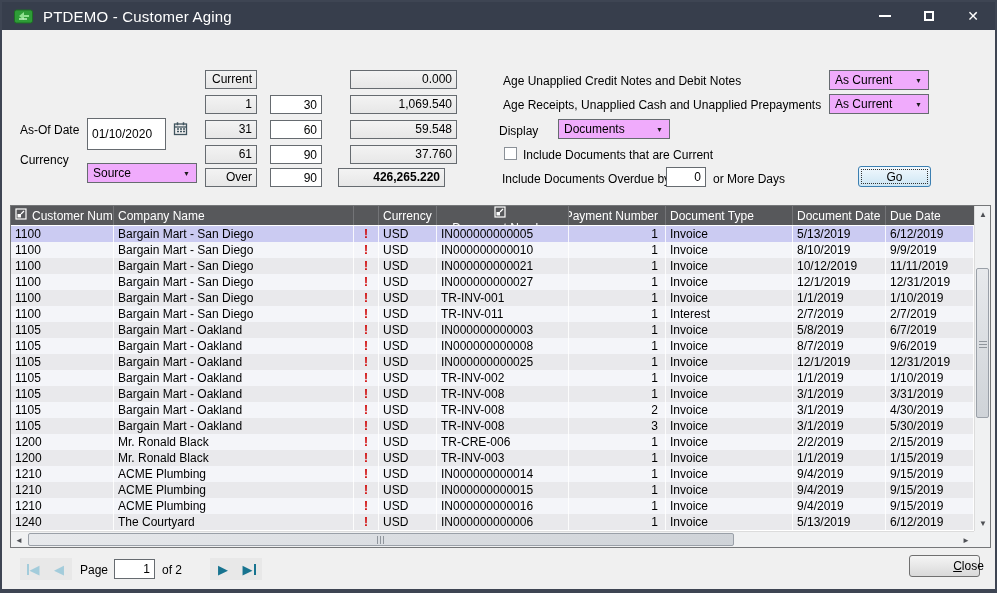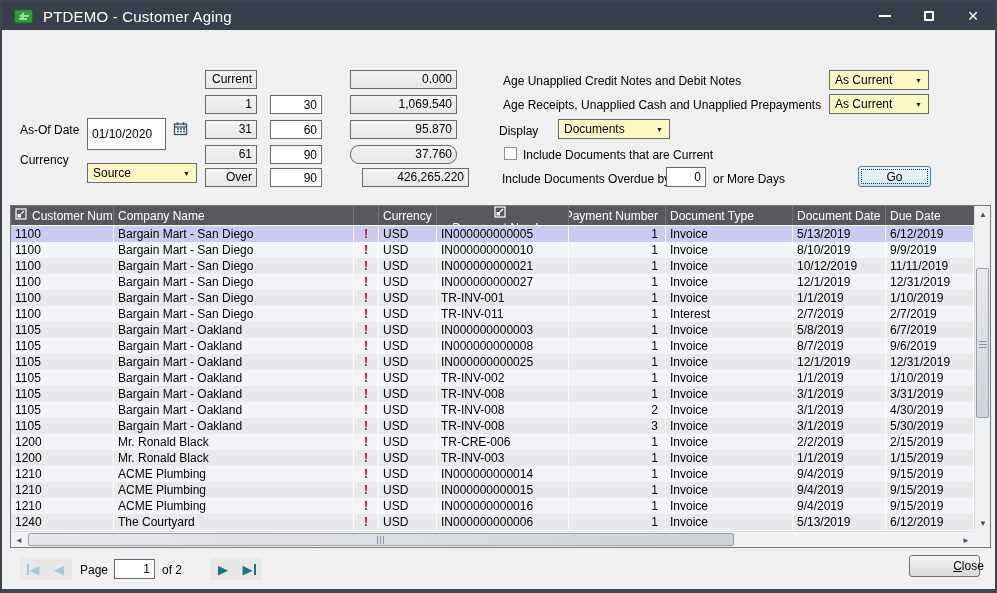--- a/index.html
+++ b/index.html
@@ -32,21 +32,21 @@
   .tbox {
     position:absolute; border:1px solid #666b70; background:#fff; font-size:12px;
     padding:1px 4px; font-family:inherit; color:#000;
   }
   .tbox.r { text-align:right; }
   .ro-box {
     position:absolute; border:1px solid #666b70; background:linear-gradient(#f3f3f3,#e7e7e7);
     font-size:12px; padding:1px 4px; text-align:right; overflow:hidden; white-space:nowrap;
   }
   .combo {
-    position:absolute; border:1px solid #666b70; background:#fef9c3; display:flex; align-items:center;
+    position:absolute; border:1px solid #666b70; background:#f0abfc; display:flex; align-items:center;
     font-size:12px; padding:0 2px 0 5px; white-space:nowrap;
   }
   .combo .combo-arrow { margin-left:auto; font-size:7px; color:#1a1a1a; padding:0 4px; }
   .icon-btn { position:absolute; background:transparent; border:none; display:flex; align-items:center; justify-content:center; }
   .checkbox { position:absolute; width:13px; height:13px; border:1px solid #8a9097; background:#fff; }
   .btn {
     position:absolute; border:1px solid #707070; border-radius:3px;
     background:linear-gradient(#f5f5f5,#d9d9d9); font-size:12px; font-family:inherit;
     display:flex; align-items:center; justify-content:center; cursor:default;
   }
@@ -145,23 +145,23 @@
     <div class="ro-box" style="left:203px; top:143px; width:52px; height:19px;">61</div>
     <div class="ro-box" style="left:203px; top:166px; width:52px; height:19px;">Over</div>
 
     <input class="tbox r" style="left: 268px; top: 93px; width: 52px; height: 19px;" value="30">
     <input class="tbox r" style="left: 268px; top: 118px; width: 52px; height: 19px;" value="60">
     <input class="tbox r" style="left: 268px; top: 143px; width: 52px; height: 19px;" value="90">
     <input class="tbox r" style="left: 268px; top: 166px; width: 52px; height: 19px;" value="90">
 
     <div class="ro-box" style="left:348px; top:68px;  width:107px; height:19px;">0.000</div>
     <div class="ro-box" style="left:348px; top:93px;  width:107px; height:19px;">1,069.540</div>
-    <div class="ro-box" style="left:348px; top:118px; width:107px; height:19px;">95.870</div>
-    <div class="ro-box" style="left:348px; top:143px; width:107px; height:19px;border-radius:9px;">37.760</div>
-    <div class="ro-box" style="left:360px; top:166px; width:107px; height:19px;">426,265.220</div>
+    <div class="ro-box" style="left:348px; top:118px; width:107px; height:19px;">59.548</div>
+    <div class="ro-box" style="left:348px; top:143px; width:107px; height:19px;">37.760</div>
+    <div class="ro-box" style="left:336px; top:166px; width:107px; height:19px;font-weight:bold;">426,265.220</div>
   </div>
 
   <span class="lbl" style="left:501px; top:72px;">Age Unapplied Credit Notes and Debit Notes</span>
   <div class="combo" style="left:827px; top:68px; width:100px; height:20px;">
     <span>As Current</span>
     <span class="combo-arrow">▼</span>
   </div>
   <span class="lbl" style="left:501px; top:96px;">Age Receipts, Unapplied Cash and Unapplied Prepayments</span>
   <div class="combo" style="left:827px; top:92px; width:100px; height:20px;">
     <span>As Current</span>

